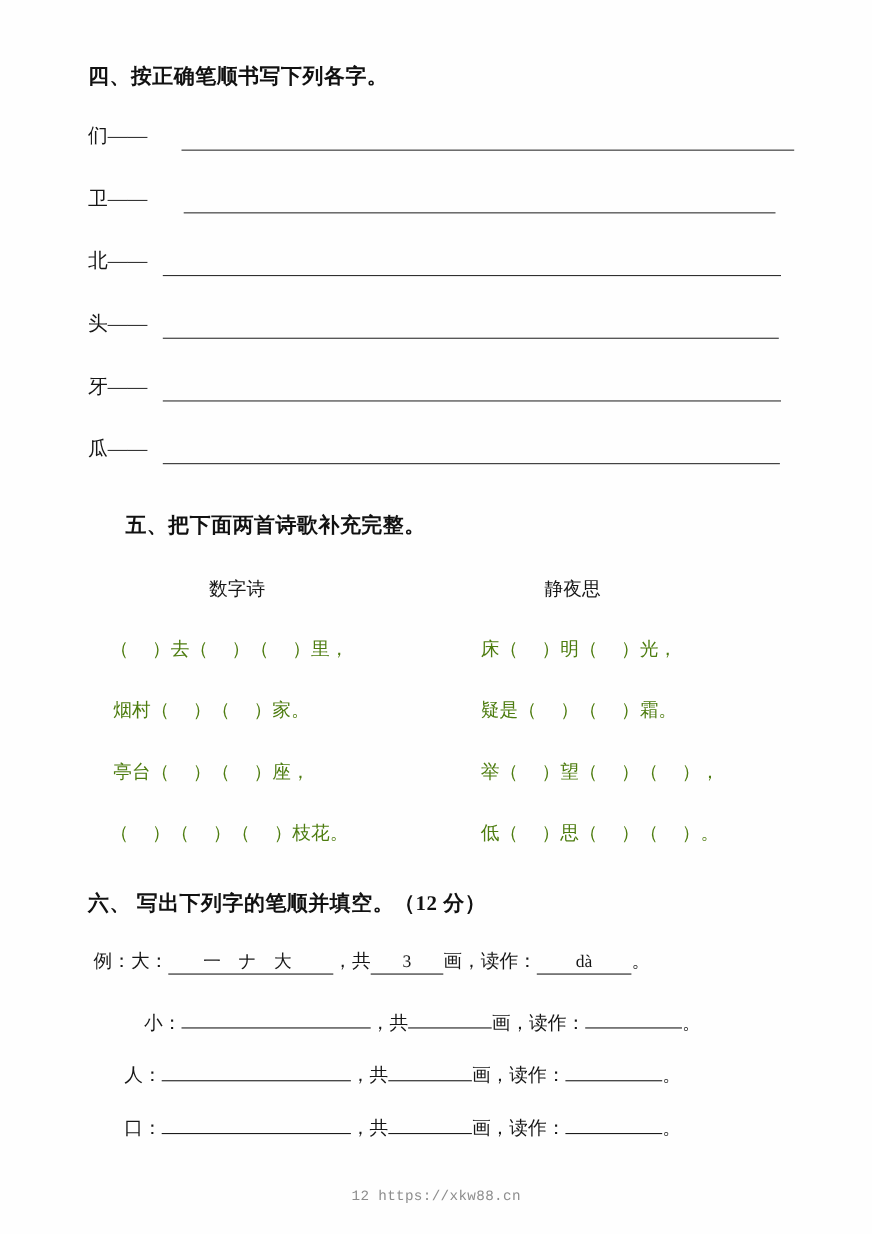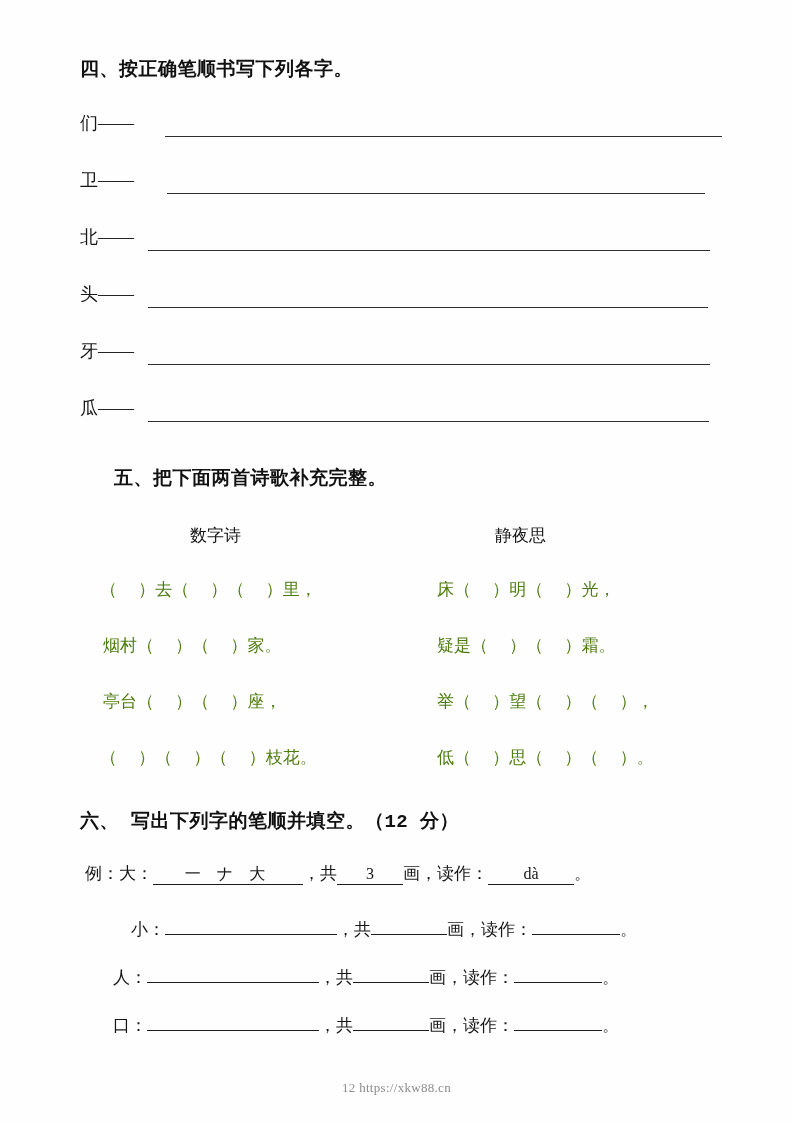--- a/index.html
+++ b/index.html
@@ -24,21 +24,20 @@
   }
 
   
   .section-heading {
     position: absolute;
     font-size: 19px;
     font-weight: bold;
     letter-spacing: 0.5px;
     white-space: nowrap;
     color: #111;
-    font-family: Liberation Mono, monospace;
   }
 
   
   .stroke-row {
     position: absolute;
     left: 80px;
     height: 30px;
     width: 640px;
   }
   .stroke-row .char {
@@ -103,21 +102,21 @@
   .blank.count-empty   { width: 76px; }
   .blank.pinyin-empty  { width: 88px; }
 
   
   .footer {
     position: absolute;
     left: 0;
     right: 0;
     top: 1080px;
     text-align: center;
-    font-family: Liberation Serif, serif;
+    font-family: Liberation Mono, monospace;
     font-size: 13px;
     color: #8d8d8d;
     letter-spacing: 0.3px;
   }
 </style>
 </head>
 <body>
 
 <div class="page">
 

